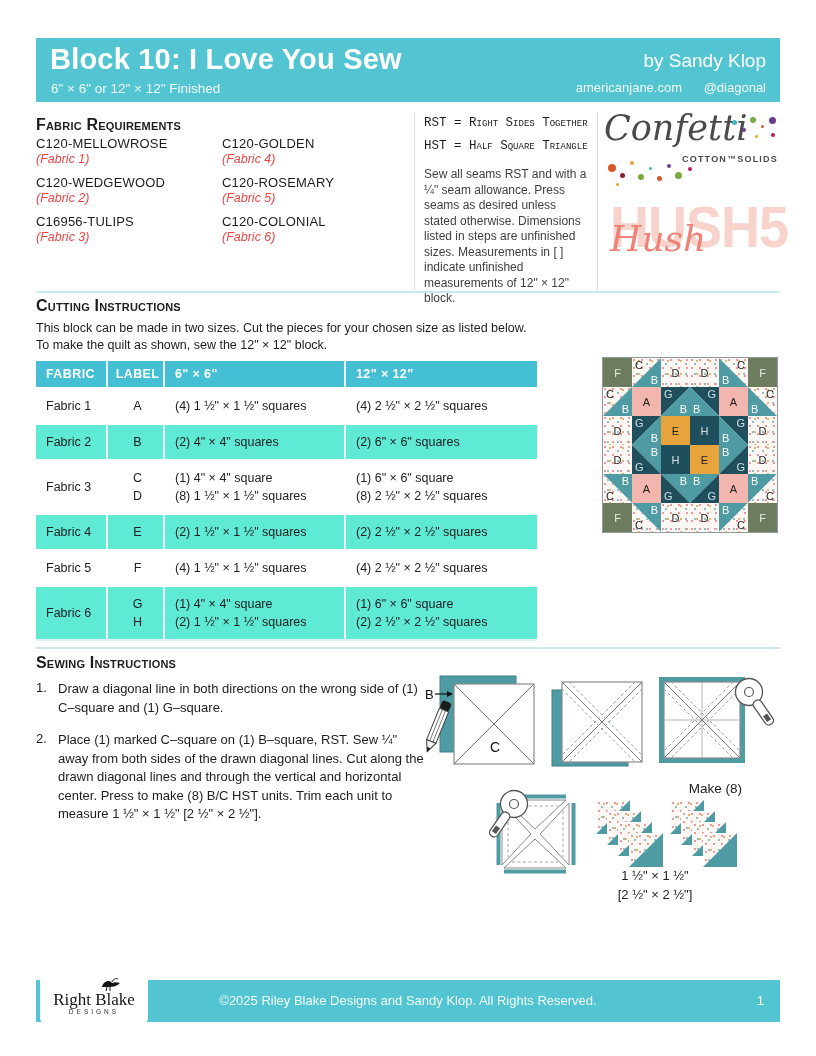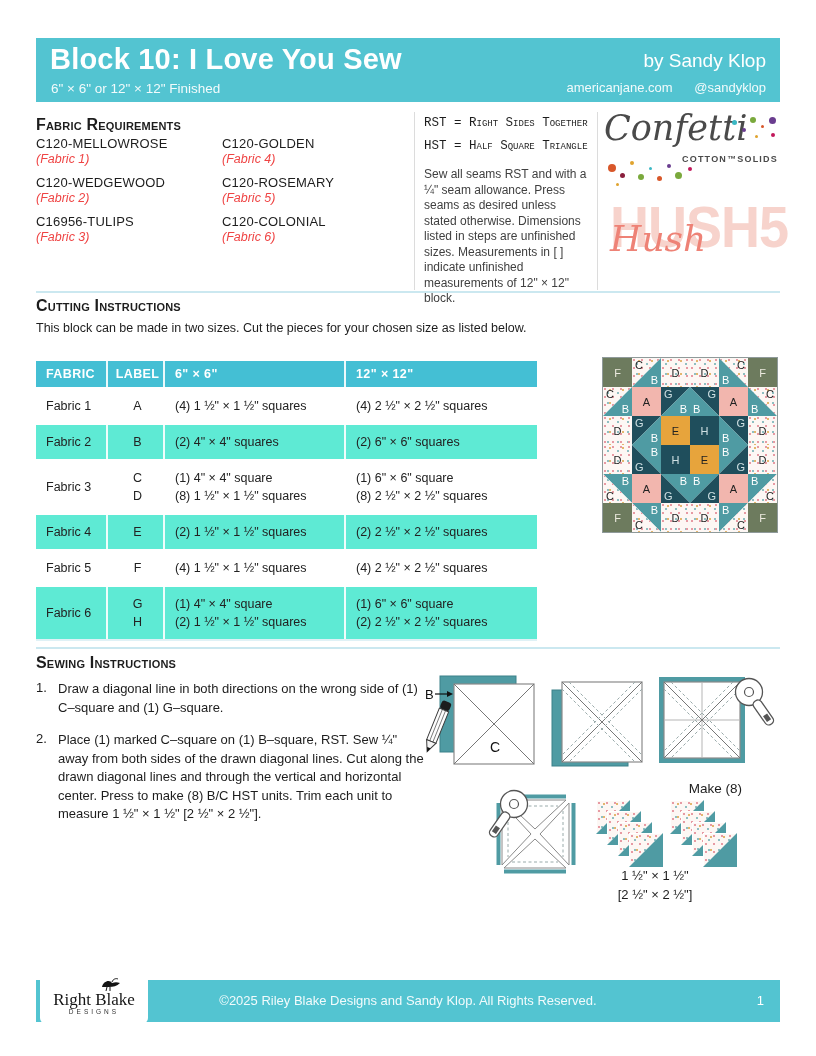--- a/index.html
+++ b/index.html
@@ -103,21 +103,21 @@
 <body>
 
 <div id="page">
 
   <header class="topbar">
     <div class="title">Block 10: I Love You Sew</div>
     <div class="byline">by Sandy Klop</div>
     <div class="subtitle">6" × 6" or 12" × 12" Finished</div>
     <div class="links">
       <span>americanjane.com</span>
-      <span>@sandyklop</span>
+      <span>@diagonal</span>
     </div>
   </header>
 
   <section class="fabreq">
     <div class="schead">Fabric Requirements</div>
     <div class="fabcols">
       <div class="fabcol" id="fab-col-1">
           <div class="fab-entry">
             <div class="fab-name">C120-MELLOWROSE</div>
             <div class="fab-sub">(Fabric 1)</div>
@@ -182,20 +182,21 @@
       <div class="block">HUSH5</div>
       <div class="script">Hush</div>
     </div>
   </section>
 
   <div class="hr" style="top:291px;"></div>
 
   <div class="cuthead schead">Cutting Instructions</div>
   <div class="cutintro">
     <div>This block can be made in two sizes. Cut the pieces for your chosen size as listed below.</div>
+    <div>To make the quilt as shown, sew the 12" × 12" block.</div>
   </div>
 
   <div class="ctable" id="cut-table">
       <div class="trow thead">
         <div class="tcell c-fab">FABRIC</div>
         <div class="tcell c-lab">LABEL</div>
         <div class="tcell c-six">6" × 6"</div>
         <div class="tcell c-twe">12" × 12"</div>
       </div>
       <div class="trow">

